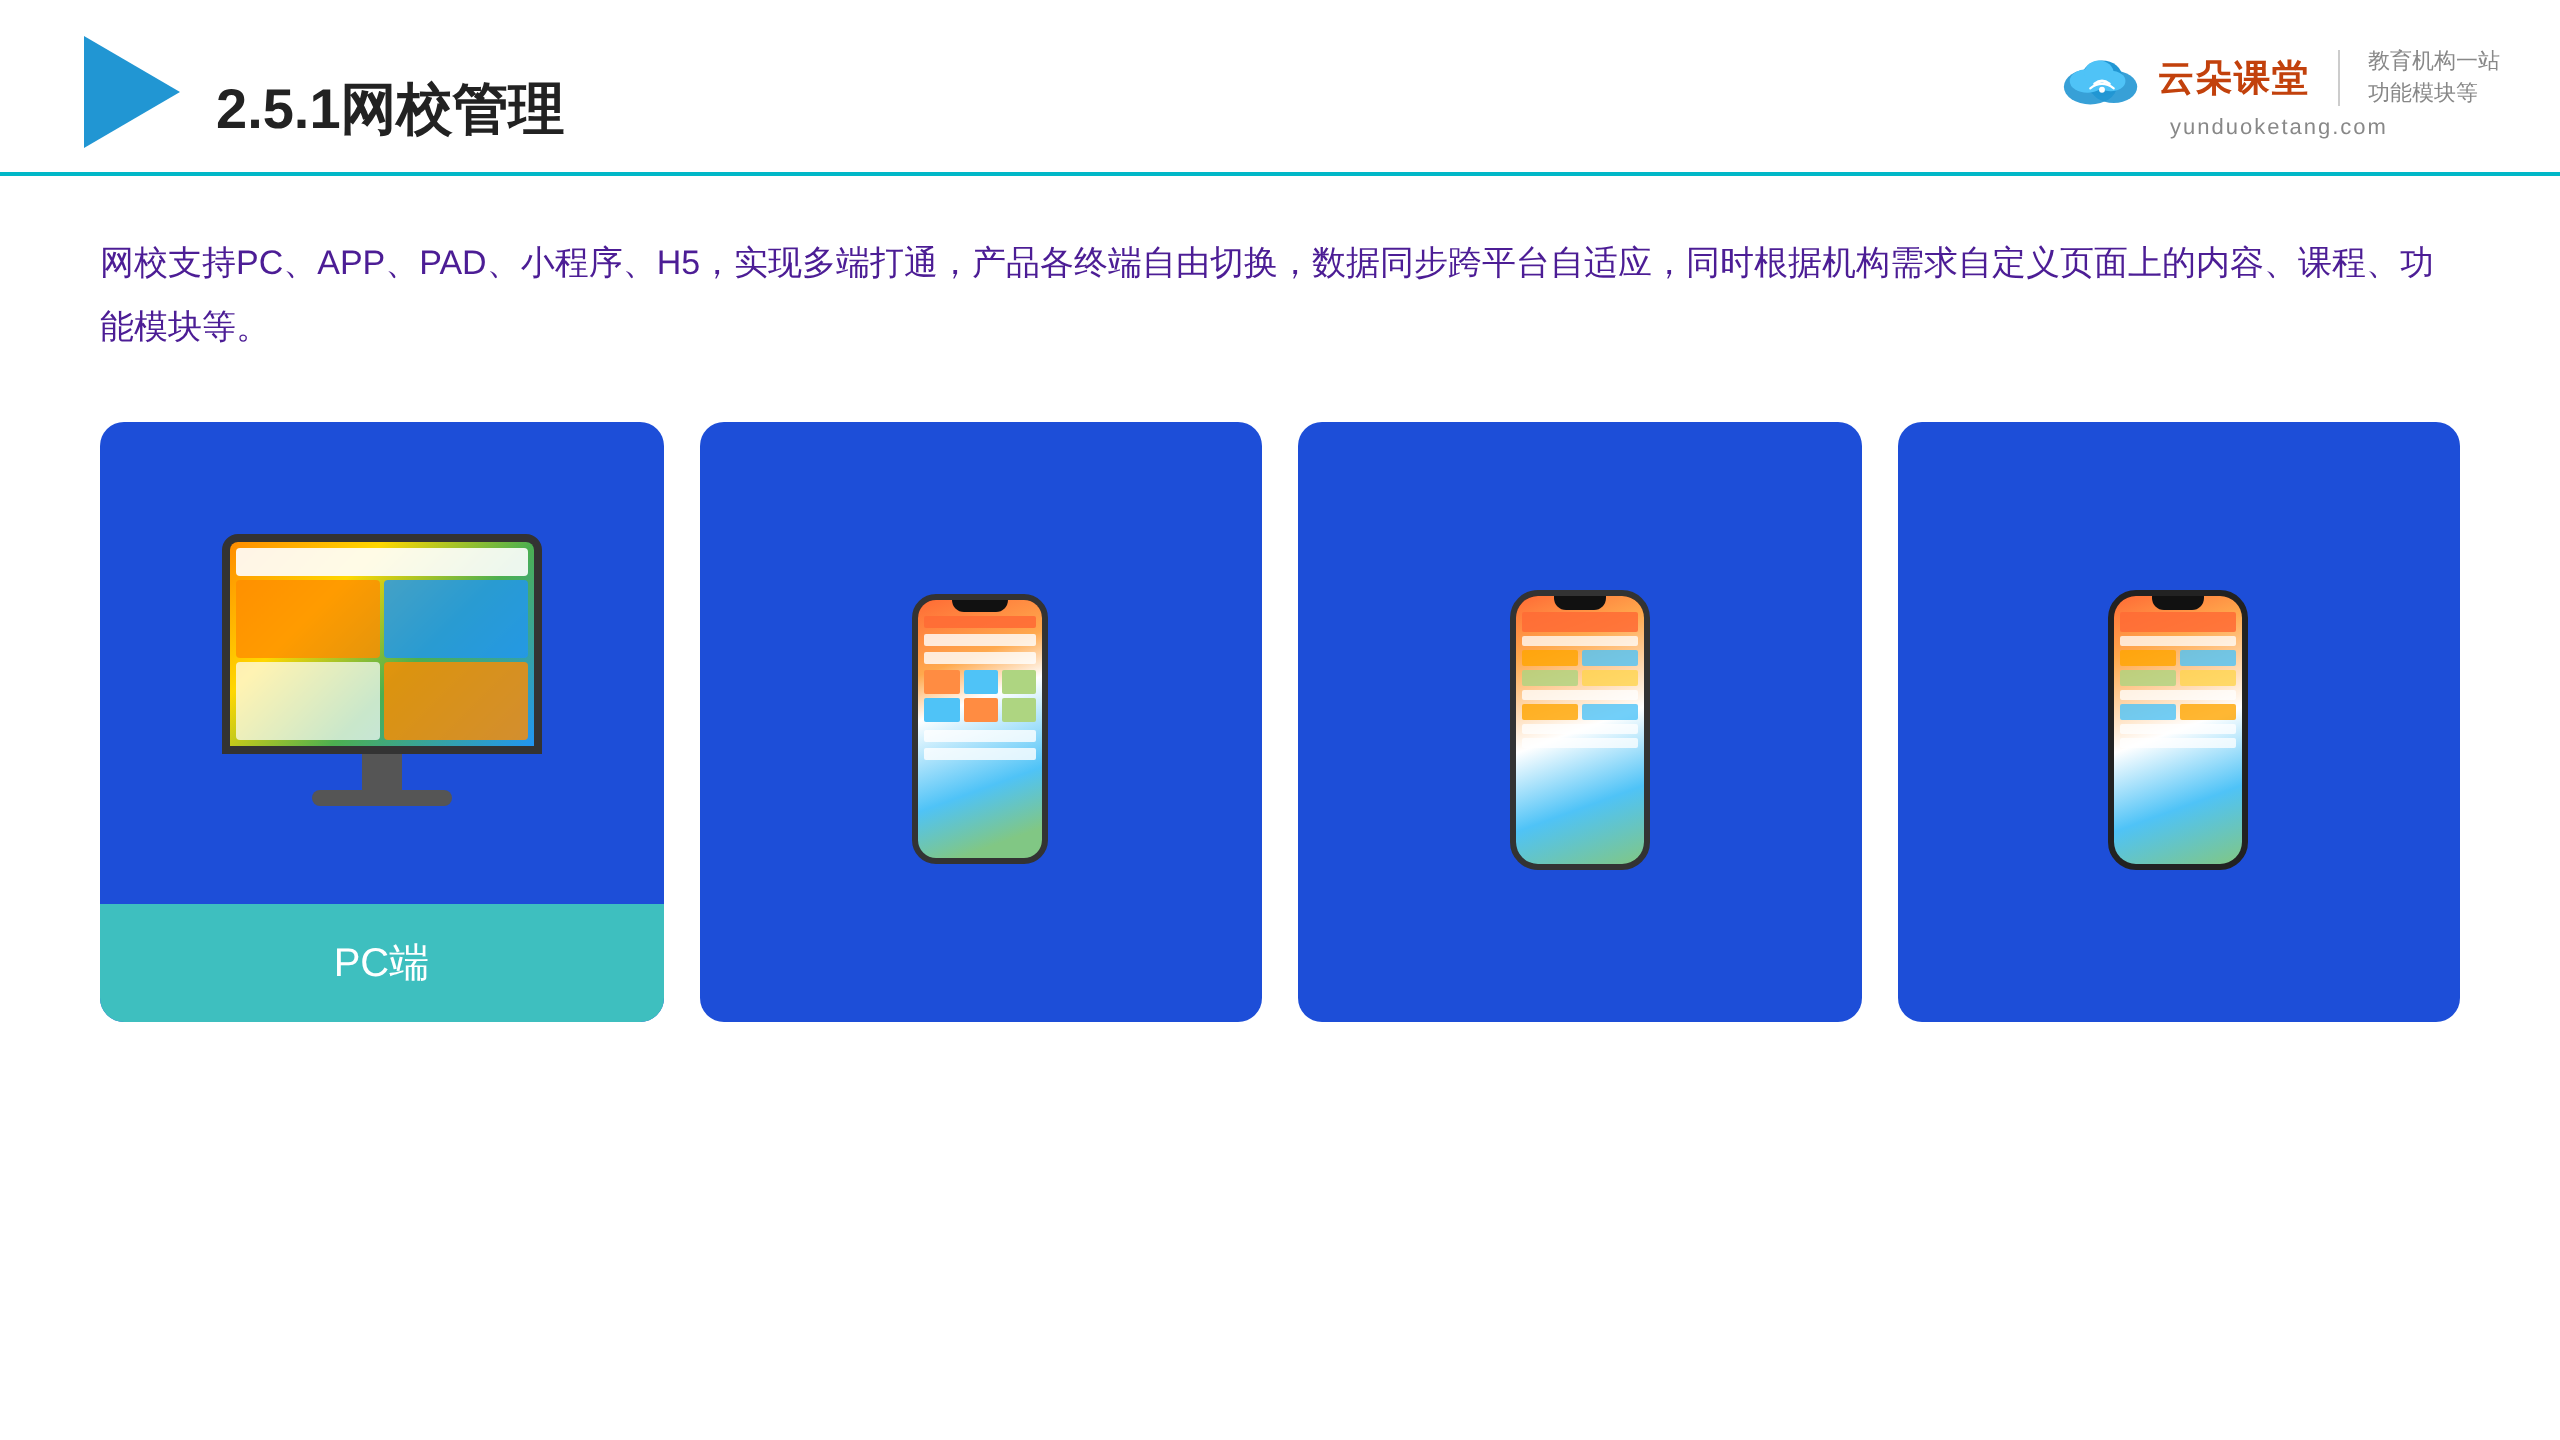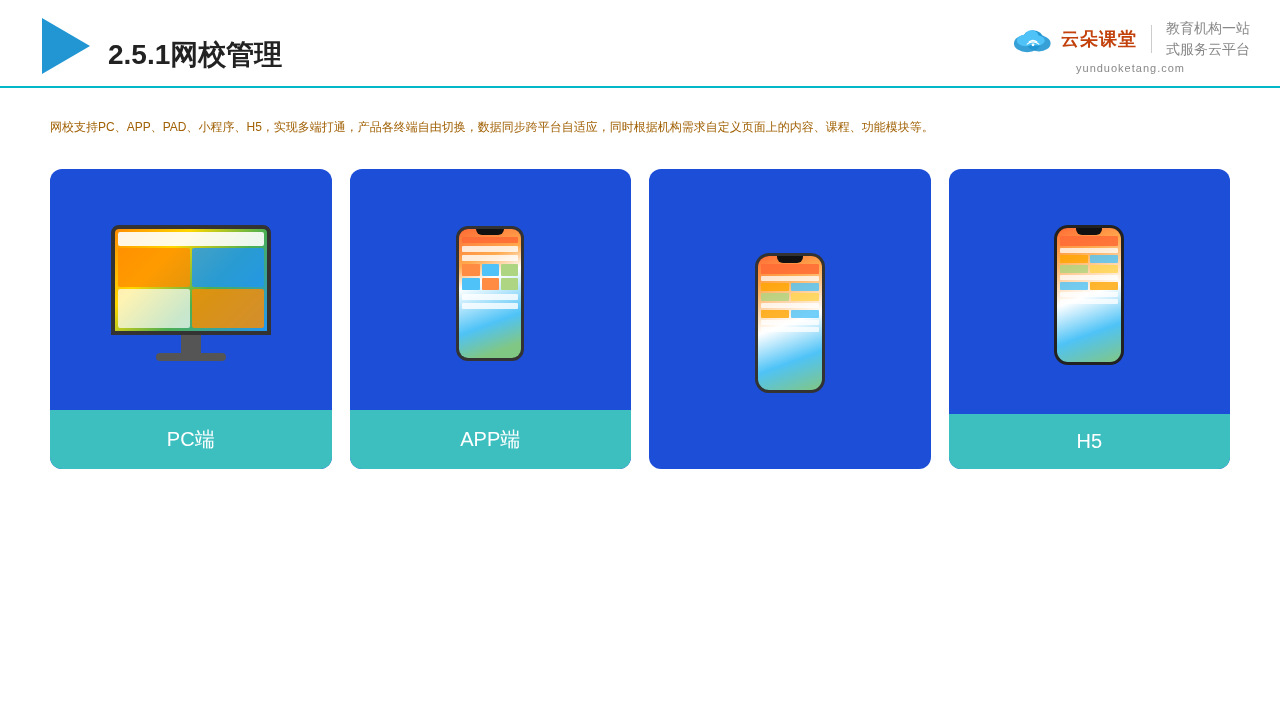--- a/index.html
+++ b/index.html
@@ -67,30 +67,30 @@
       margin-top: 2px;
       text-align: right;
     }
     .brand-divider {
       width: 1px;
       height: 28px;
       background: #ccc;
       margin: 0 8px;
     }
     .brand-slogan {
-      font-size: 14px;
+      font-size: 11px;
       color: #888;
       line-height: 1.5;
     }
 
     
     .description {
       padding: 28px 50px 10px 50px;
-      font-size: 12px;
-      color: #a16207;
+      font-size: 17px;
+      color: #4c1d95;
       line-height: 1.9;
     }
 
     
     .cards-container {
       display: flex;
       gap: 18px;
       padding: 20px 50px 30px 50px;
       justify-content: space-between;
     }
@@ -392,21 +392,21 @@
         <ellipse cx="28" cy="17" rx="10" ry="9" fill="#4fc3f7"></ellipse>
 
         <path d="M25 24 Q30 20 35 24" stroke="#fff" stroke-width="2" fill="none" stroke-linecap="round"></path>
         <path d="M22 27 Q30 21 38 27" stroke="#fff" stroke-width="1.5" fill="none" stroke-linecap="round"></path>
         <circle cx="30" cy="28" r="2" fill="#fff"></circle>
       </svg>
       <span class="brand-text-main">云朵课堂</span>
       <div class="brand-divider"></div>
       <div class="brand-slogan">
         <div>教育机构一站</div>
-        <div>式服务云平台</div>
+        <div>功能模块等</div>
       </div>
     </div>
     <div class="brand-text-sub">yunduoketang.com</div>
   </div>
 </div>
 
 <div class="description">
   <div>网校支持PC、APP、PAD、小程序、H5，实现多端打通，产品各终端自由切换，数据同步跨平台自适应，同时根据机构需求自定义页面上的内容、课程、功能模块等。</div>
 </div>
 
@@ -449,21 +449,20 @@
               <div class="phone-cell c2"></div>
               <div class="phone-cell c1"></div>
               <div class="phone-cell c3"></div>
             </div>
             <div class="phone-row" style="margin-top:4px;"></div>
             <div class="phone-row"></div>
           </div>
         </div>
       </div>
     </div>
-    <div class="card-label">APP端</div>
   </div>
 
 
   <div class="device-card">
     <div class="device-image-area">
       <div class="mini-phone">
         <div class="mini-phone-notch"></div>
         <div class="mini-phone-screen">
           <div class="screen-strip s-orange"></div>
           <div class="screen-strip"></div>
@@ -505,16 +504,15 @@
           <div class="screen-strip"></div>
           <div class="screen-minirow">
             <div class="sc2"></div>
               <div class="sc1"></div>
           </div>
           <div class="screen-strip"></div>
           <div class="screen-strip"></div>
         </div>
       </div>
     </div>
-    <div class="card-label">H5</div>
   </div>
 
 </div>
 
 </body></html>

